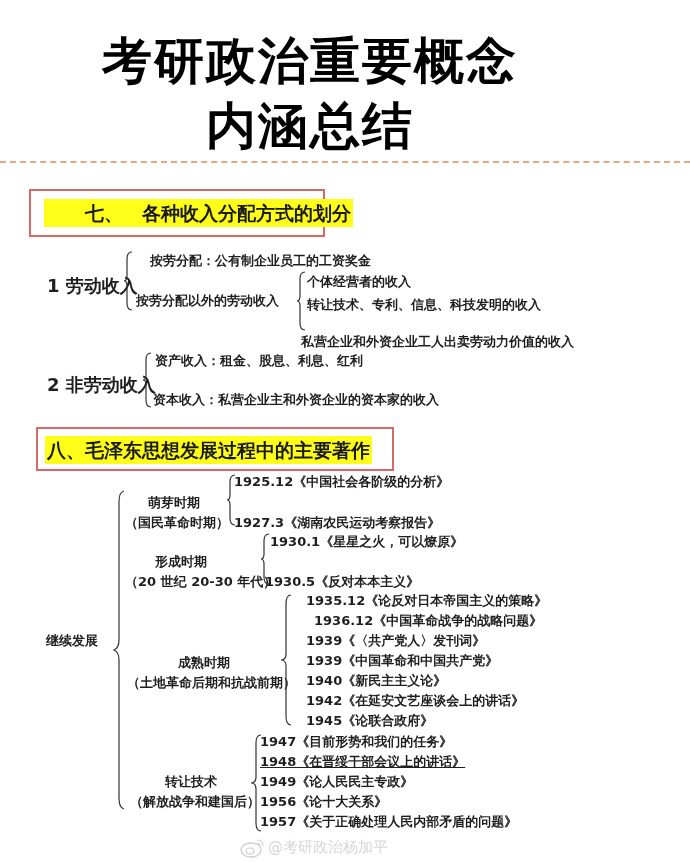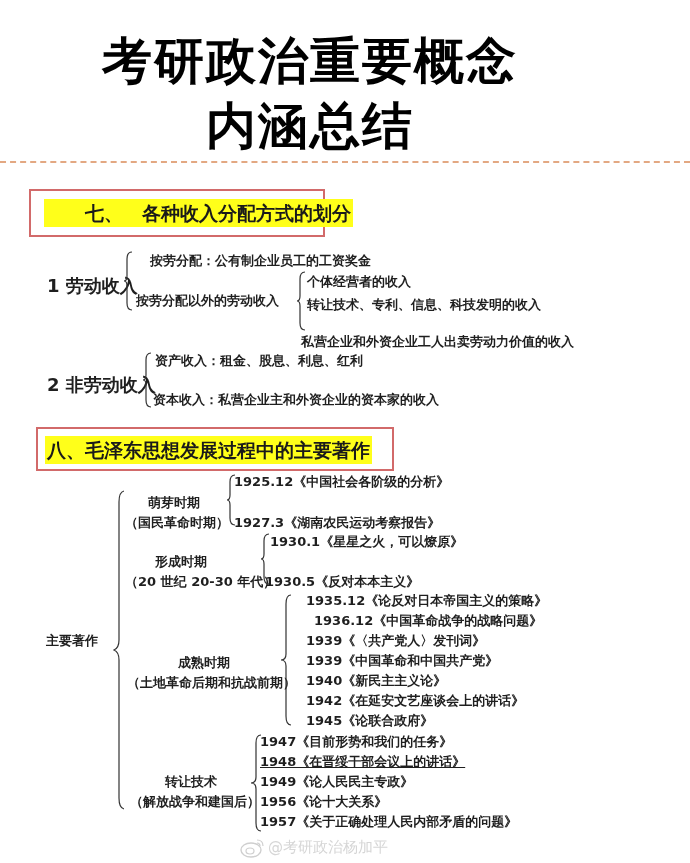--- a/index.html
+++ b/index.html
@@ -52,21 +52,21 @@
   <svg width="10" height="56">
       <path d="M9 1 Q4 1 4 8 L4 23 Q4 28 1 28 Q4 28 4 33 L4 48 Q4 55 9 55" fill="none" stroke="#333" stroke-width="1.2"></path>
     </svg>
 </div>
 <div class="t" style="left:155px; top:352px;">资产收入：租金、股息、利息、红利</div>
 <div class="t" style="left:153px; top:391px;">资本收入：私营企业主和外资企业的资本家的收入</div>
 
 <div class="section-box" style="left:36px; top:427px; width:354px; height:40px;"></div>
 <div class="section-hl" style="left:45px; top:436px;">八、毛泽东思想发展过程中的主要著作</div>
 
-<div class="t" style="left:46px; top:632px;">主要著作</div>
+<div class="t" style="left:46px; top:632px;">继续发展</div>
 <div class="brace" style="left:113px; top:490px;">
   <svg width="12" height="320">
       <path d="M11 1 Q6 2 6 12 L6 150 Q6 158 1 160 Q6 162 6 170 L6 308 Q6 318 11 319" fill="none" stroke="#333" stroke-width="1.2"></path>
     </svg>
 </div>
 
 <div class="t" style="left:148px; top:494px;">萌芽时期</div>
 <div class="t" style="left:125px; top:514px;">（国民革命时期）</div>
 <div class="brace" style="left:226px; top:474px;">
   <svg width="10" height="52">

